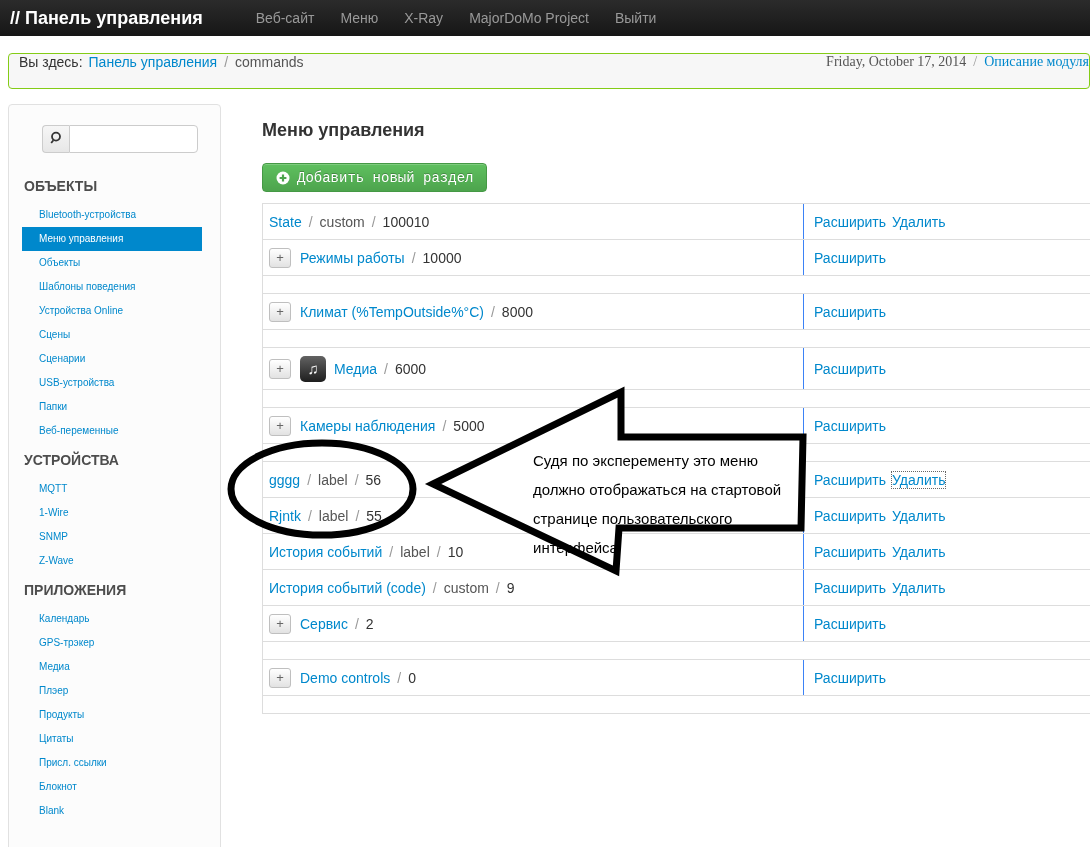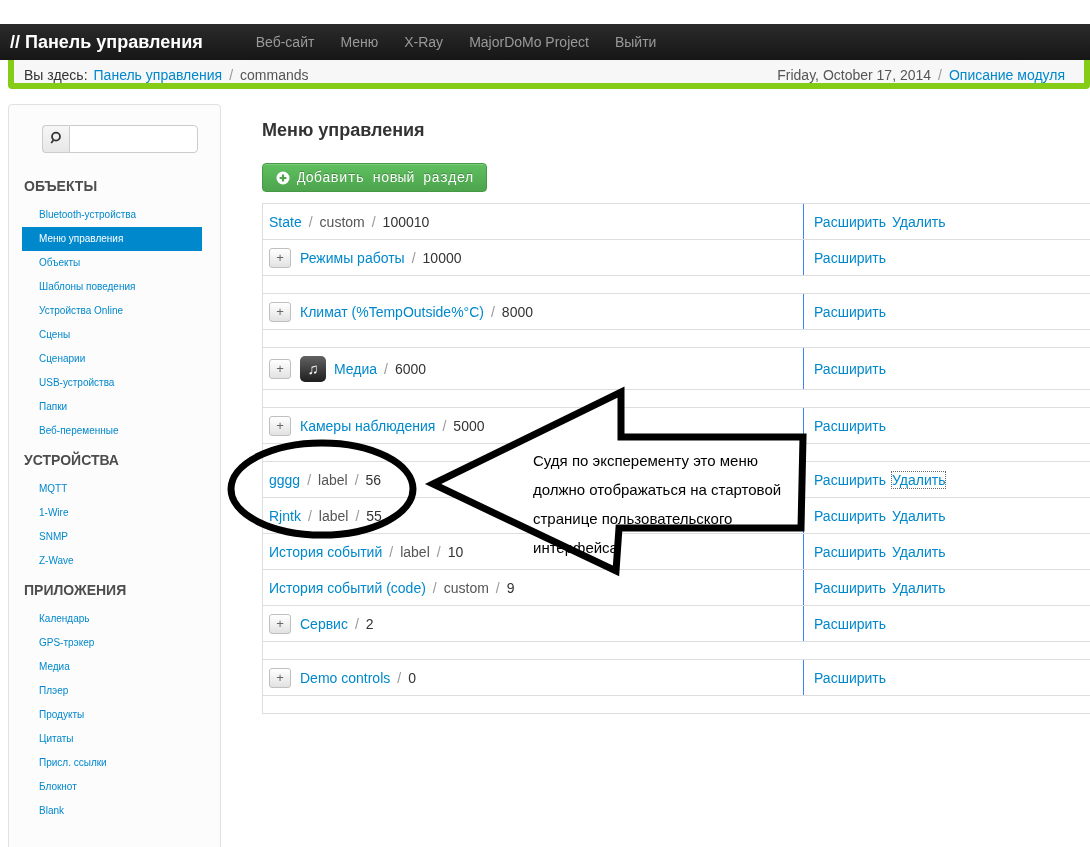--- a/index.html
+++ b/index.html
@@ -1,33 +1,33 @@
 <!DOCTYPE html>
 <html><head>
 <meta charset="utf-8">
 <style>
   * { margin:0; padding:0; box-sizing:border-box; }
   html,body { width:1090px; height:847px; overflow:hidden; background:#fff;
     font-family:"Liberation Sans", sans-serif; position:relative; }
 
   
   .navbar { position:absolute; top:0; left:0; width:1090px; height:36px;
-    background:linear-gradient(#2b2b2b,#161616); display:flex; align-items:center; z-index:10;margin-top:24px; }
+    background:linear-gradient(#2b2b2b,#161616); display:flex; align-items:center; z-index:10; }
   .brand { color:#fff; font-size:18px; font-weight:bold; margin-left:10px; white-space:nowrap; text-decoration:none; }
   .navmenu { display:flex; margin-left:40px; }
   .navmenu a { color:#999; font-size:14px; padding:0 13px; line-height:36px;
     text-decoration:none; white-space:nowrap; }
 
   
   .crumbbar { position:absolute; top:53px; left:8px; width:1082px; height:36px;
-    background:#f7f7f7; border:6px solid #84cc16; border-radius:4px;
-    display:flex; align-items:flex-end; font-size:14px; color:#333;gap:24px; }
+    background:#f7f7f7; border:1px solid #84cc16; border-radius:4px;
+    display:flex; align-items:flex-start; font-size:14px; color:#333;gap:24px; }
   .crumbbar a { color:#0088cc; text-decoration:none; }
   .crumb-left { margin-left:10px; display:flex; align-items:center; white-space:nowrap; }
-  .crumb-right { margin-left:auto; padding-right:19px; display:flex; align-items:center; white-space:nowrap; }
+  .crumb-right { margin-left:auto; padding-right:0; display:flex; align-items:center; white-space:nowrap;font-family:Liberation Serif, serif; }
   .csep { color:#999; margin:0 7px; }
   .crumb-prefix { margin-right:6px; }
   .crumb-current, .crumb-date { color:#555; }
 
   
   .sidebar { position:absolute; left:8px; top:104px; width:213px; height:780px;
     background:#fcfcfc; border:1px solid #e1e1e1; border-radius:4px; }
   .search-wrap { display:flex; margin:20px 0 0 33px; }
   .search-btn { width:27px; height:28px; border:1px solid #ccc; border-right:none;
     border-radius:4px 0 0 4px; background:linear-gradient(#f6f6f6,#e7e7e7);

